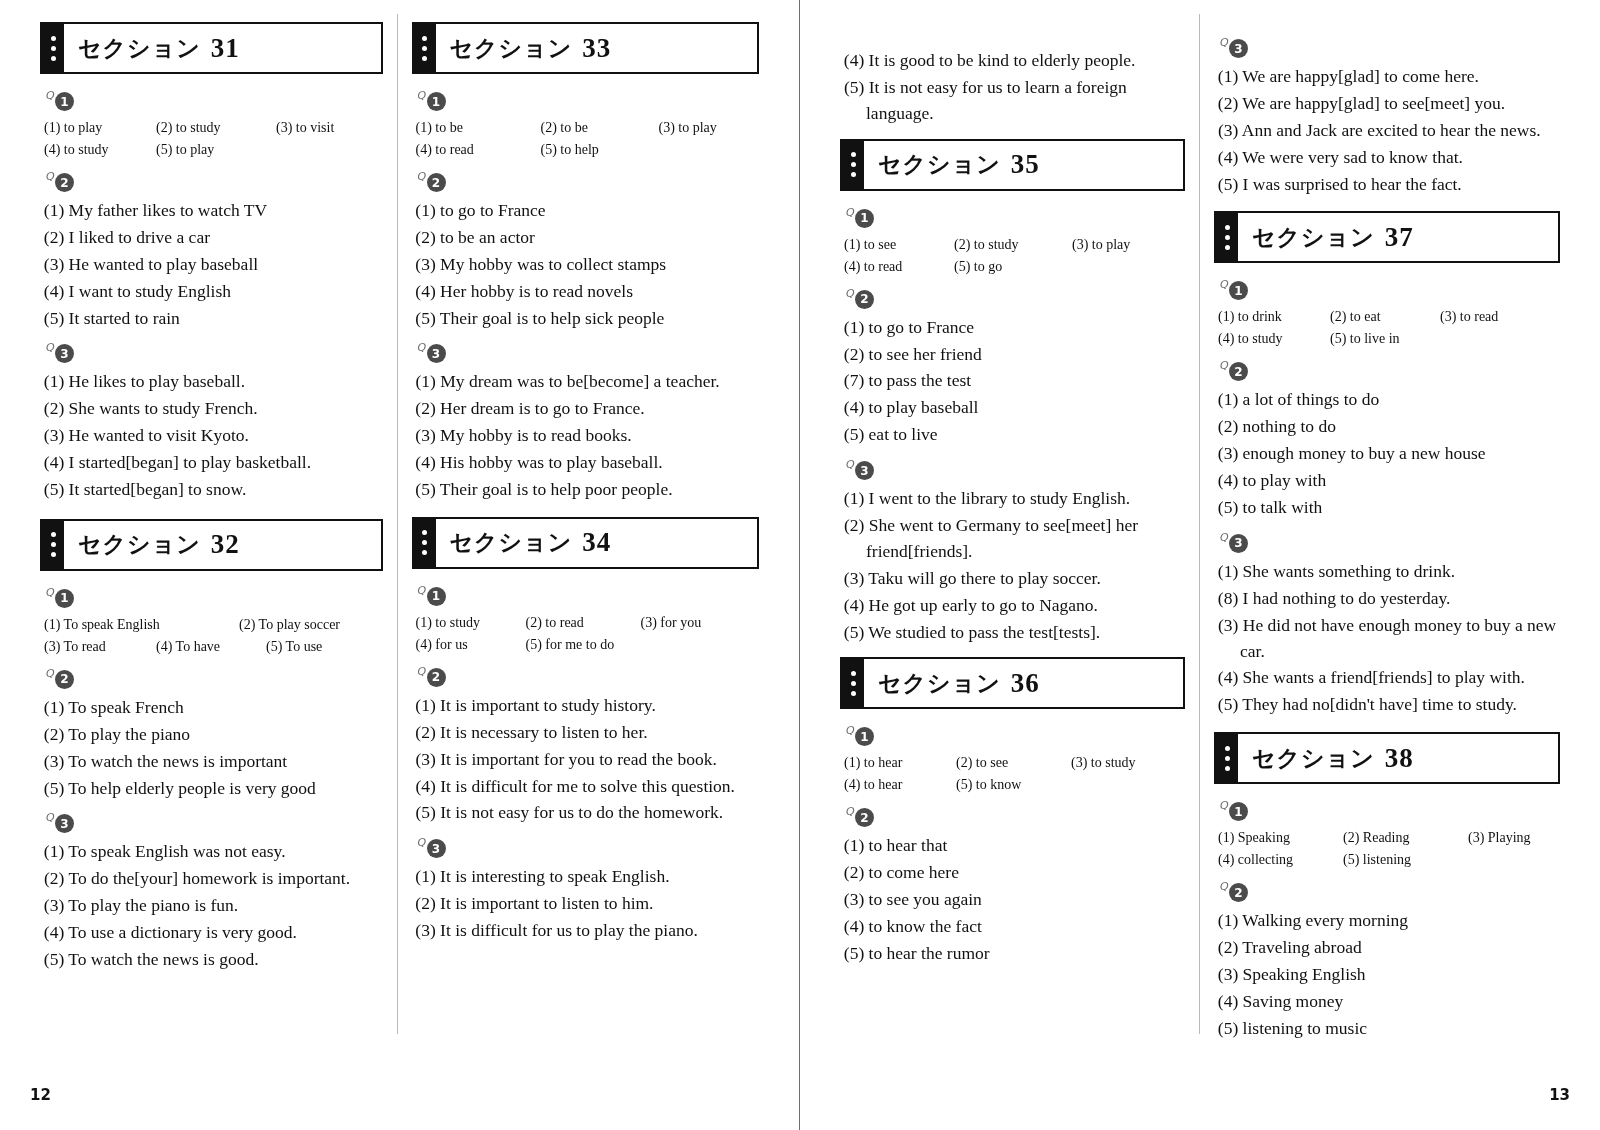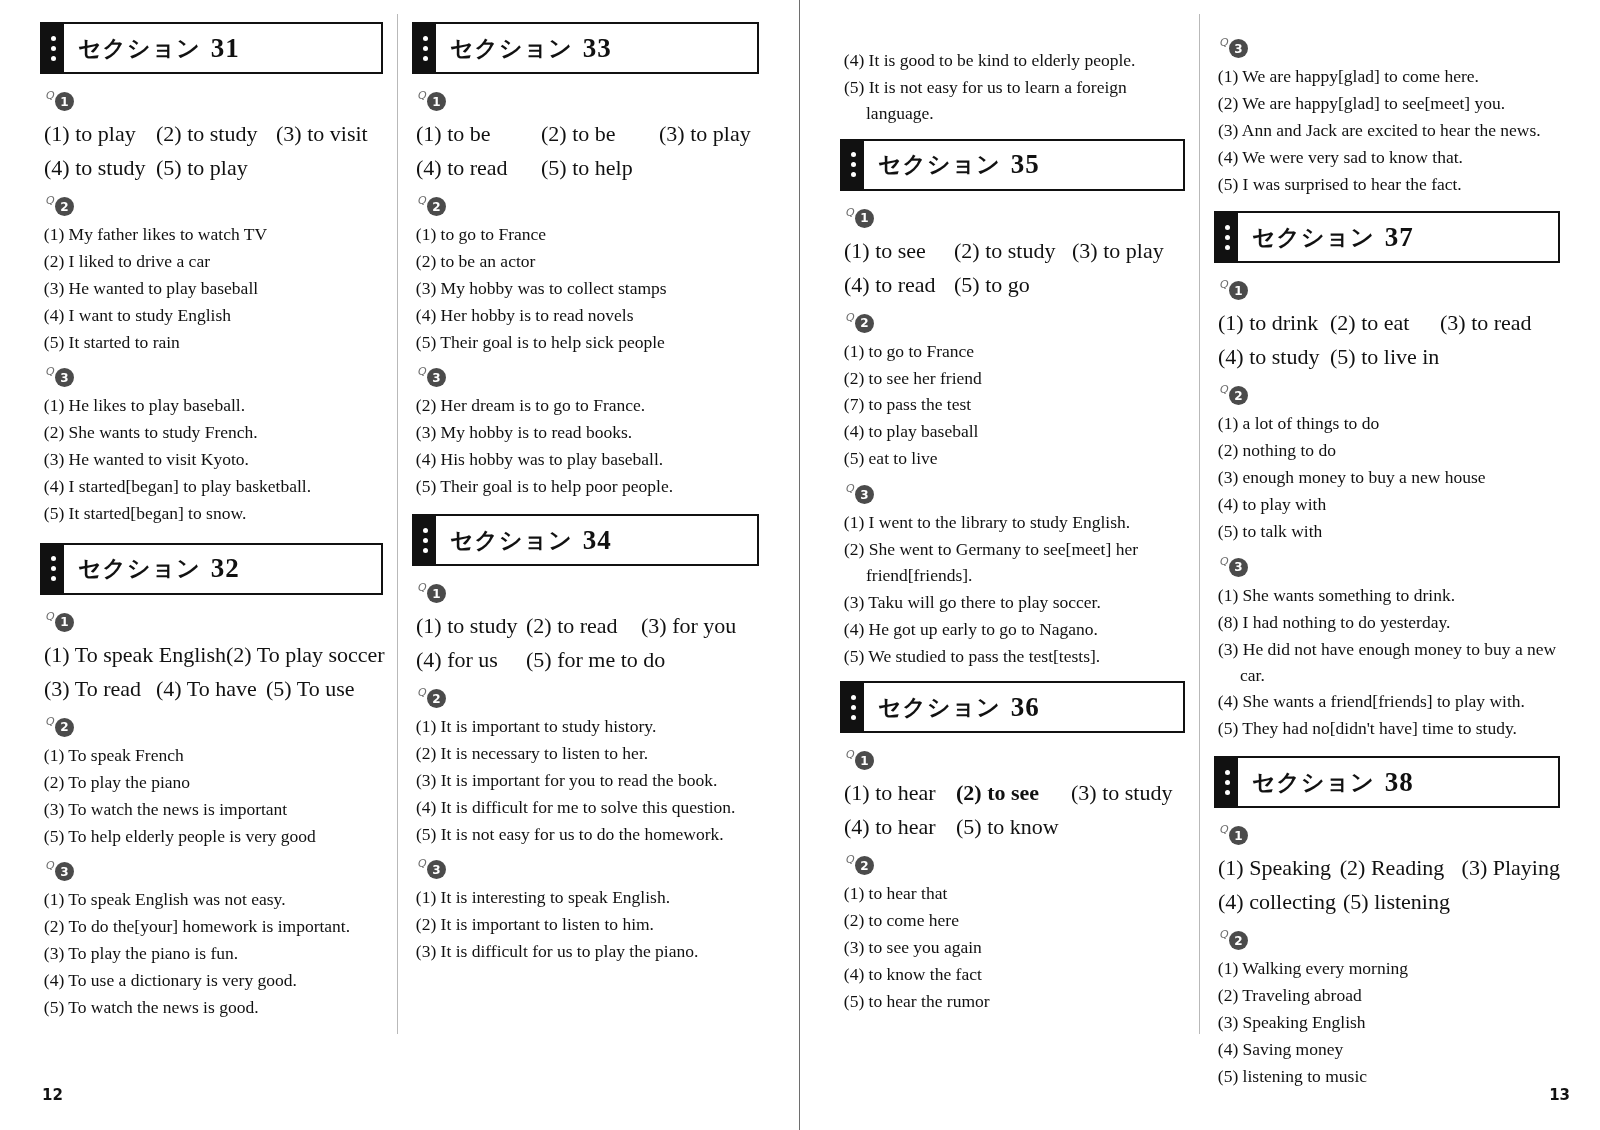--- a/index.html
+++ b/index.html
@@ -107,42 +107,42 @@
 
   .ans {
     font-size: 17.5px;
     line-height: 1.48;
     margin: 0 0 1px 0;
     padding-left: 4px;
     text-indent: -0.2px;
   }
   .ansline {
     display: flex;
-    font-size: 22px;
+    font-size: 14px;
     line-height: 1.5;
     padding-left: 4px;
     margin-bottom: 1px;
   }
   .ansline .item {
     white-space: nowrap;
   }
   .hang {
     padding-left: 26px;
     text-indent: -22px;
   }
 
   .folio {
     position: absolute;
     bottom: 26px;
     font-family: "DejaVu Sans", sans-serif;
     font-weight: bold;
     font-size: 15px;
     color: #111;
   }
-  .folio-left { left: 42px; }
+  .folio-left { left: 30px; }
   .folio-right { right: 30px; }
 </style>
 </head>
 <body>
 
 <div class="spread">
 
   <div class="page page-left">
     <div class="cols">
 
@@ -275,20 +275,21 @@
         <p class="ans">(1) to go to France</p>
         <p class="ans">(2) to be an actor</p>
         <p class="ans">(3) My hobby was to collect stamps</p>
         <p class="ans">(4) Her hobby is to read novels</p>
         <p class="ans">(5) Their goal is to help sick people</p>
 
         <div class="qbadge">
           <span class="q">Q</span>
           <span class="circ">3</span>
         </div>
+        <p class="ans hang">(1) My dream was to be[become] a teacher.</p>
         <p class="ans">(2) Her dream is to go to France.</p>
         <p class="ans">(3) My hobby is to read books.</p>
         <p class="ans">(4) His hobby was to play baseball.</p>
         <p class="ans">(5) Their goal is to help poor people.</p>
 
         <div class="sec" style="margin-top:14px;">
           <div class="sec-spine">
             <span class="sec-dot"></span>
             <span class="sec-dot"></span>
             <span class="sec-dot"></span>
@@ -401,21 +402,21 @@
             <span class="num">36</span>
           </div>
         </div>
 
         <div class="qbadge">
           <span class="q">Q</span>
           <span class="circ">1</span>
         </div>
         <div class="ansline">
           <span class="item" style="width:112px;">(1) to hear</span>
-          <span class="item" style="width:115px;font-weight:bold;">(2) to see</span>
+          <span class="item" style="width:115px;">(2) to see</span>
           <span class="item">(3) to study</span>
         </div>
         <div class="ansline">
           <span class="item" style="width:112px;">(4) to hear</span>
           <span class="item">(5) to know</span>
         </div>
 
         <div class="qbadge">
           <span class="q">Q</span>
           <span class="circ">2</span>

